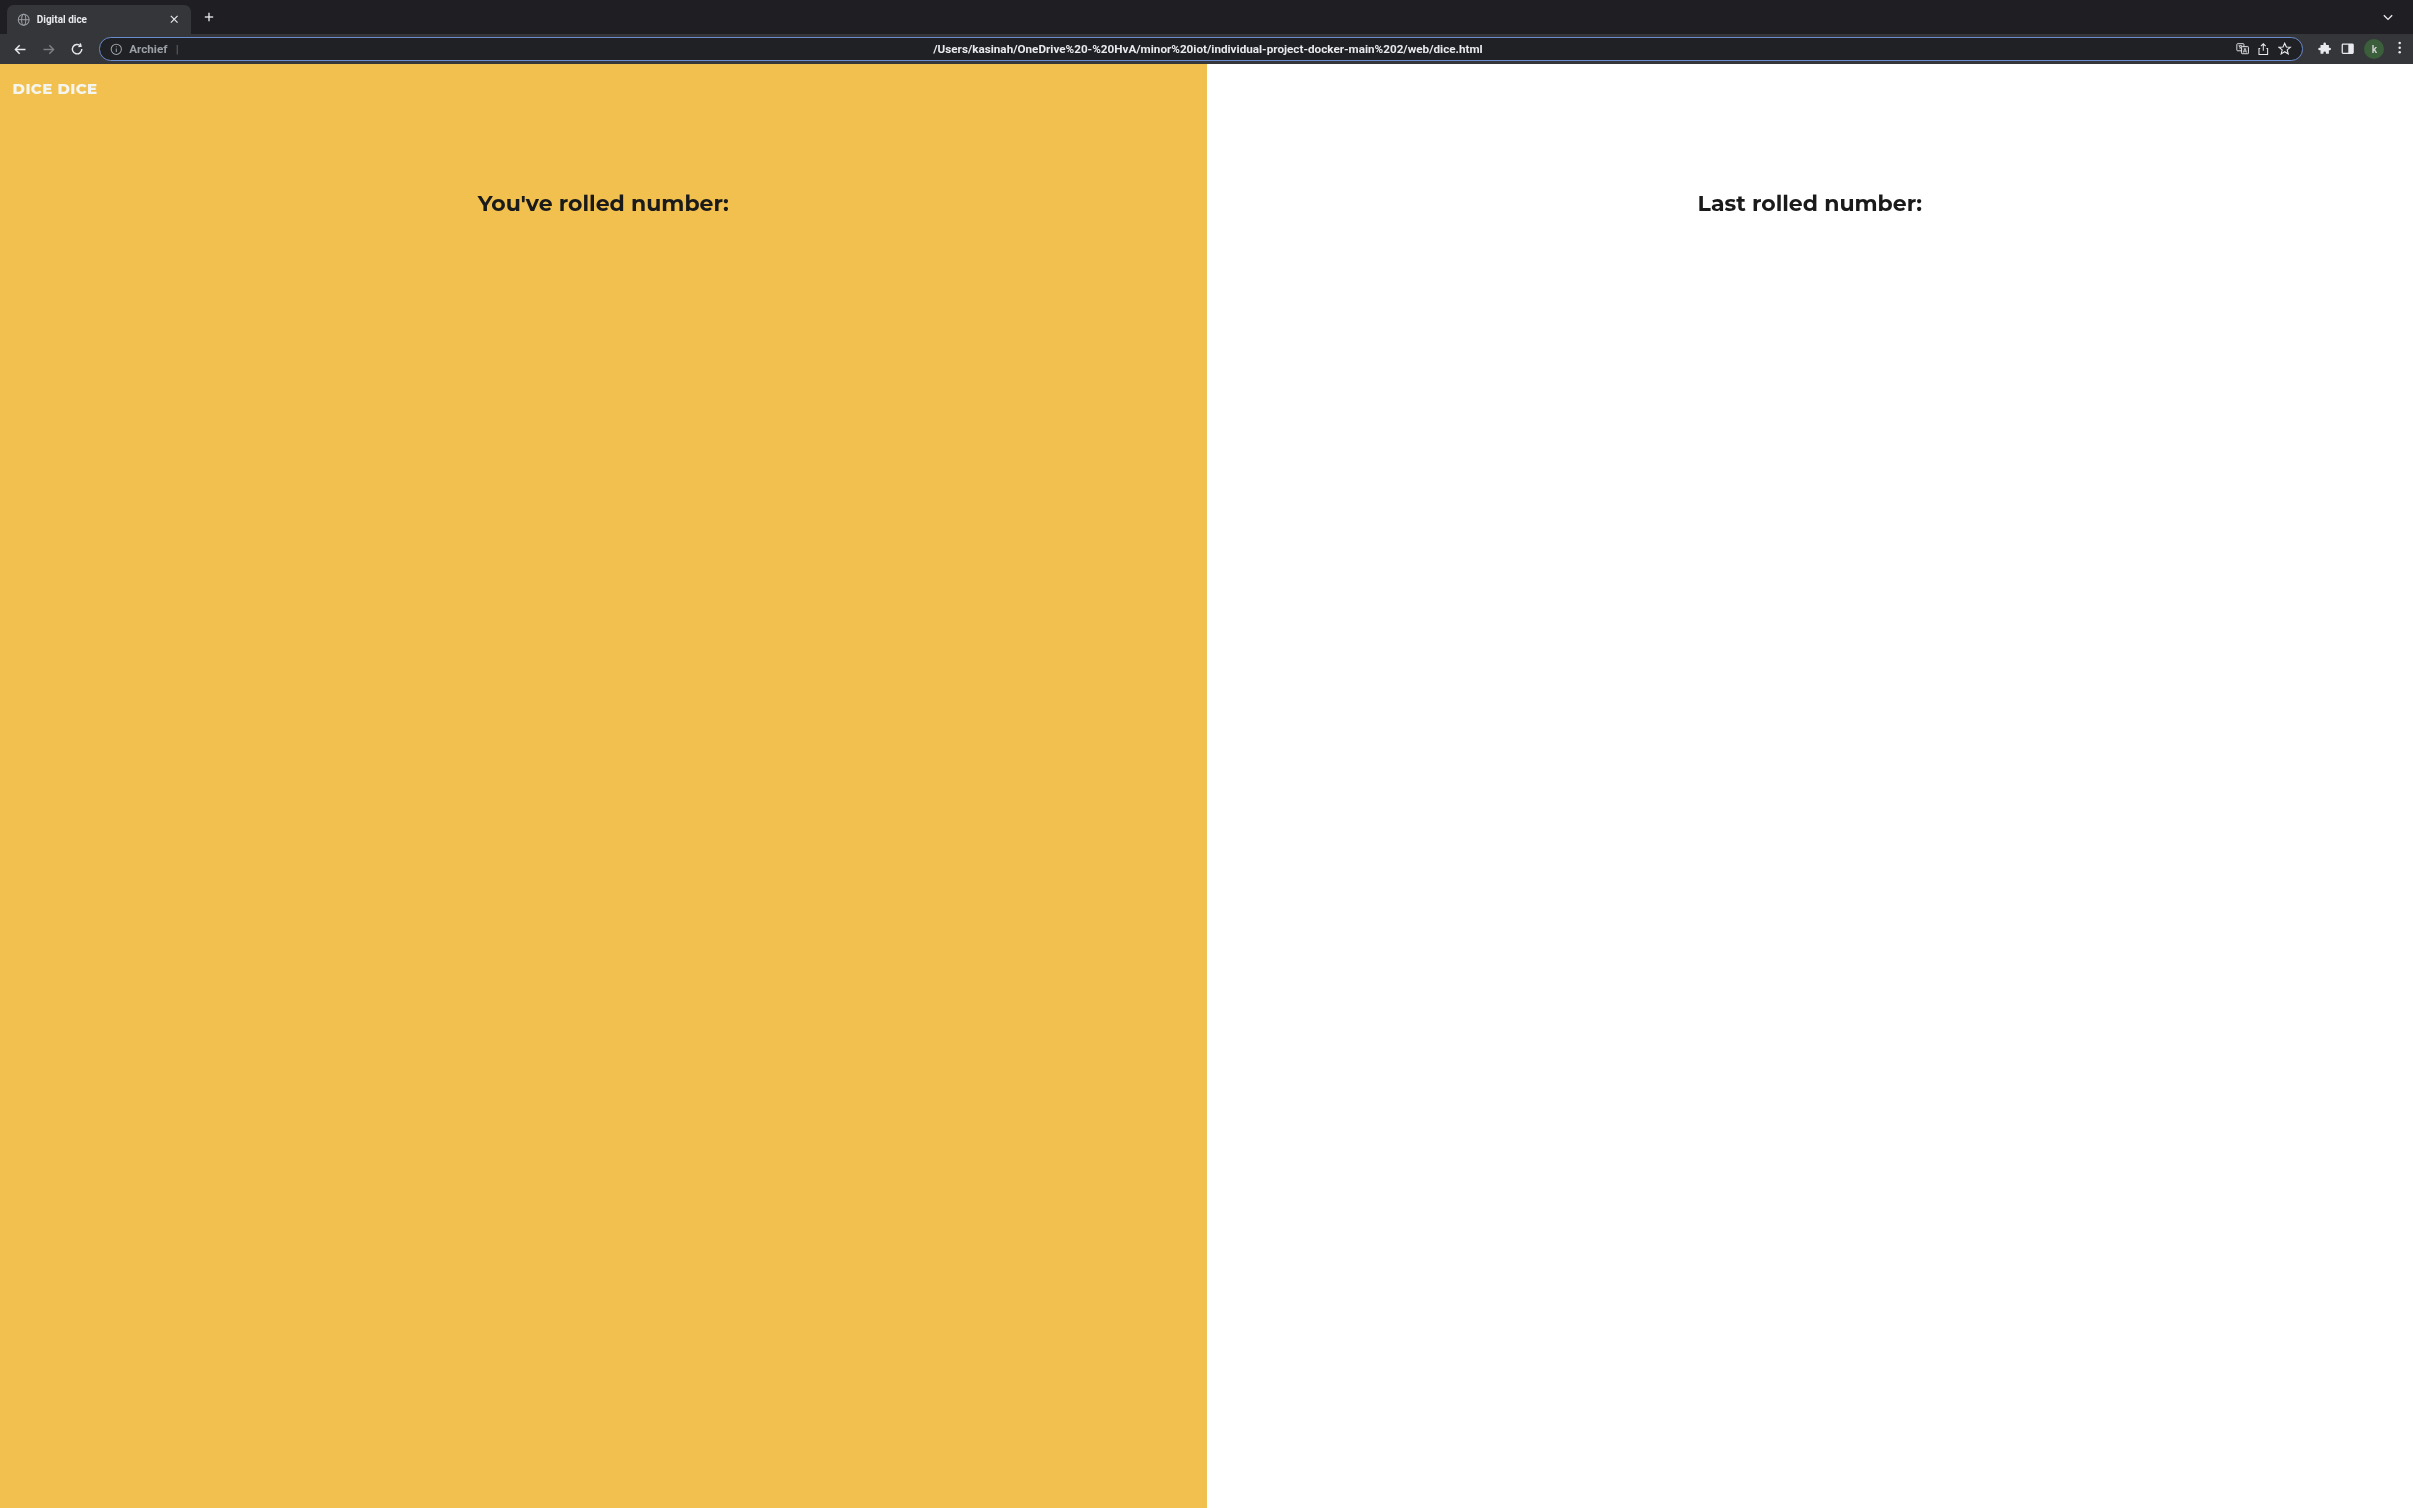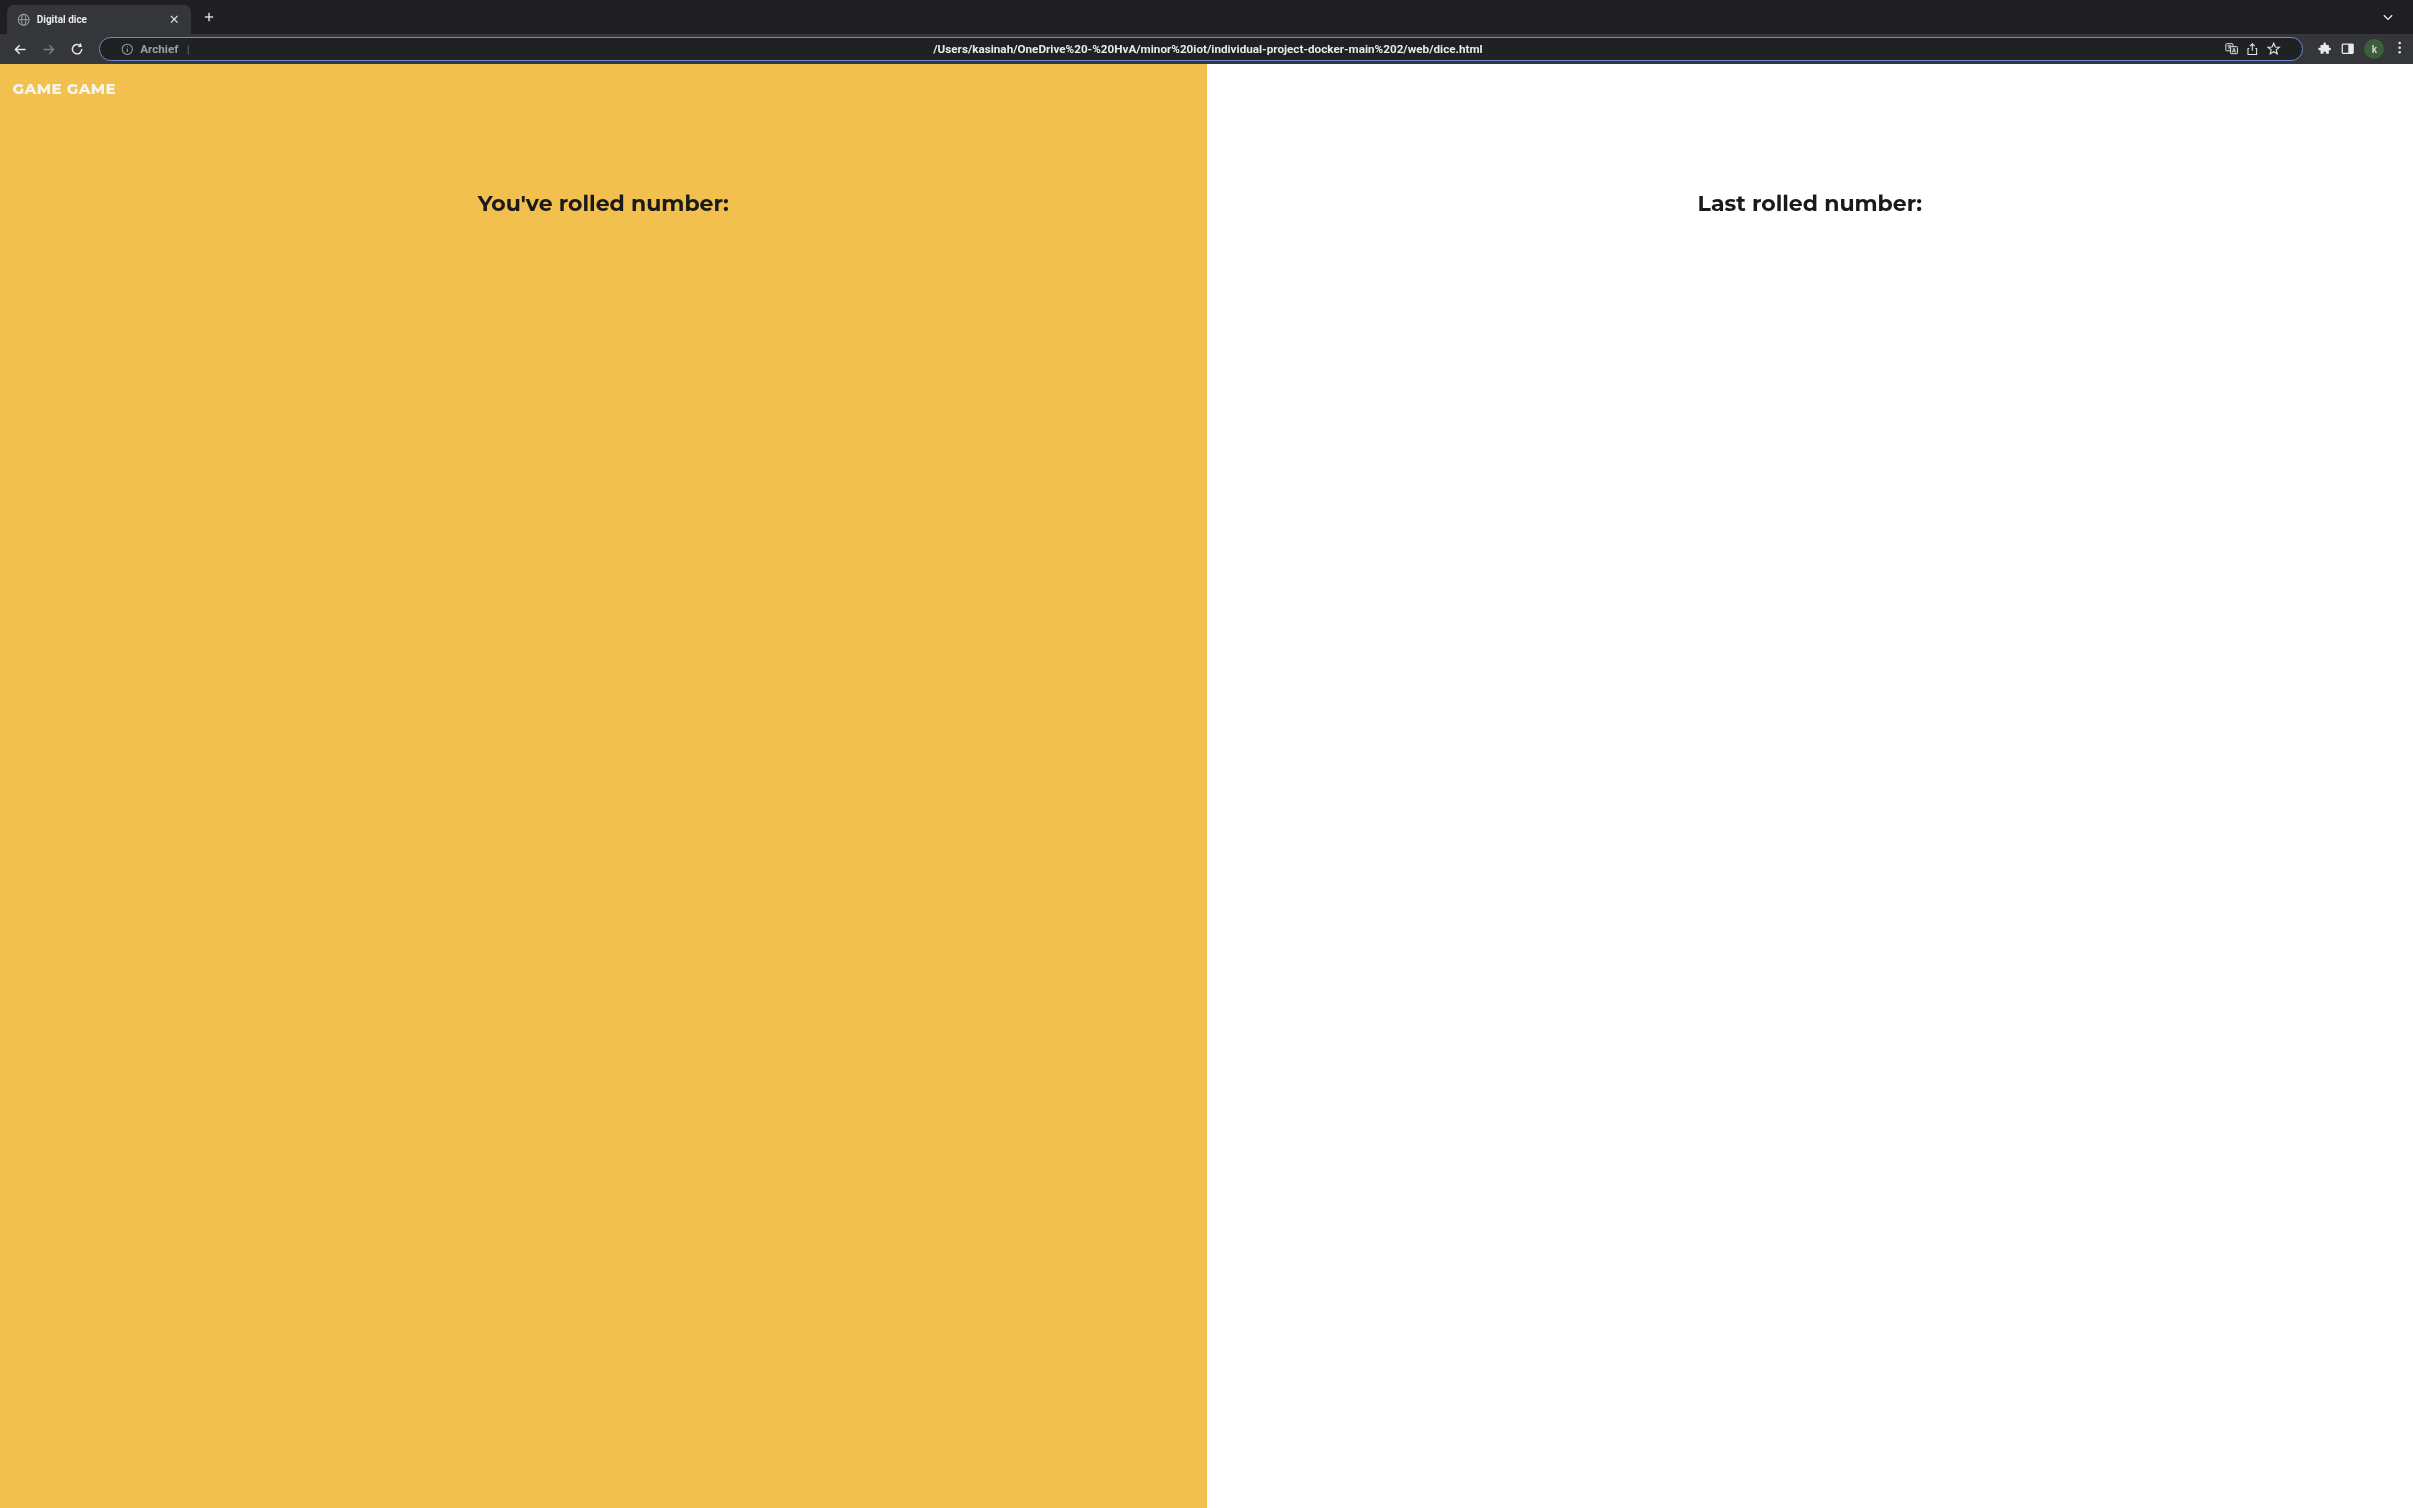--- a/index.html
+++ b/index.html
@@ -133,21 +133,21 @@
     }
 
     .address-bar {
       flex: 1;
       height: 23.5px;
       background: #202124;
       border: 0.8px solid #6b8cce;
       border-radius: 11.7px;
       display: flex;
       align-items: center;
-      padding: 0 21px;
+      padding: 0 10px;
       margin: 0 5px;
       gap: 6.7px;
     }
 
     .info-icon {
       color: #9aa0a6;
       display: flex;
       align-items: center;
       justify-content: center;
     }
@@ -382,20 +382,20 @@
           <circle cx="2" cy="8" r="1.5"></circle>
           <circle cx="2" cy="13.5" r="1.5"></circle>
         </svg>
       </span>
     </div>
   </div>
 </div>
 
 <div class="page">
   <div class="panel-left">
-    <div class="page-title">GAME GAME</div>
+    <div class="page-title">DICE DICE</div>
     <div class="heading">You've rolled number:</div>
   </div>
   <div class="panel-right">
     <div class="heading">Last rolled number:</div>
   </div>
 </div>
 
 
 </body></html>

